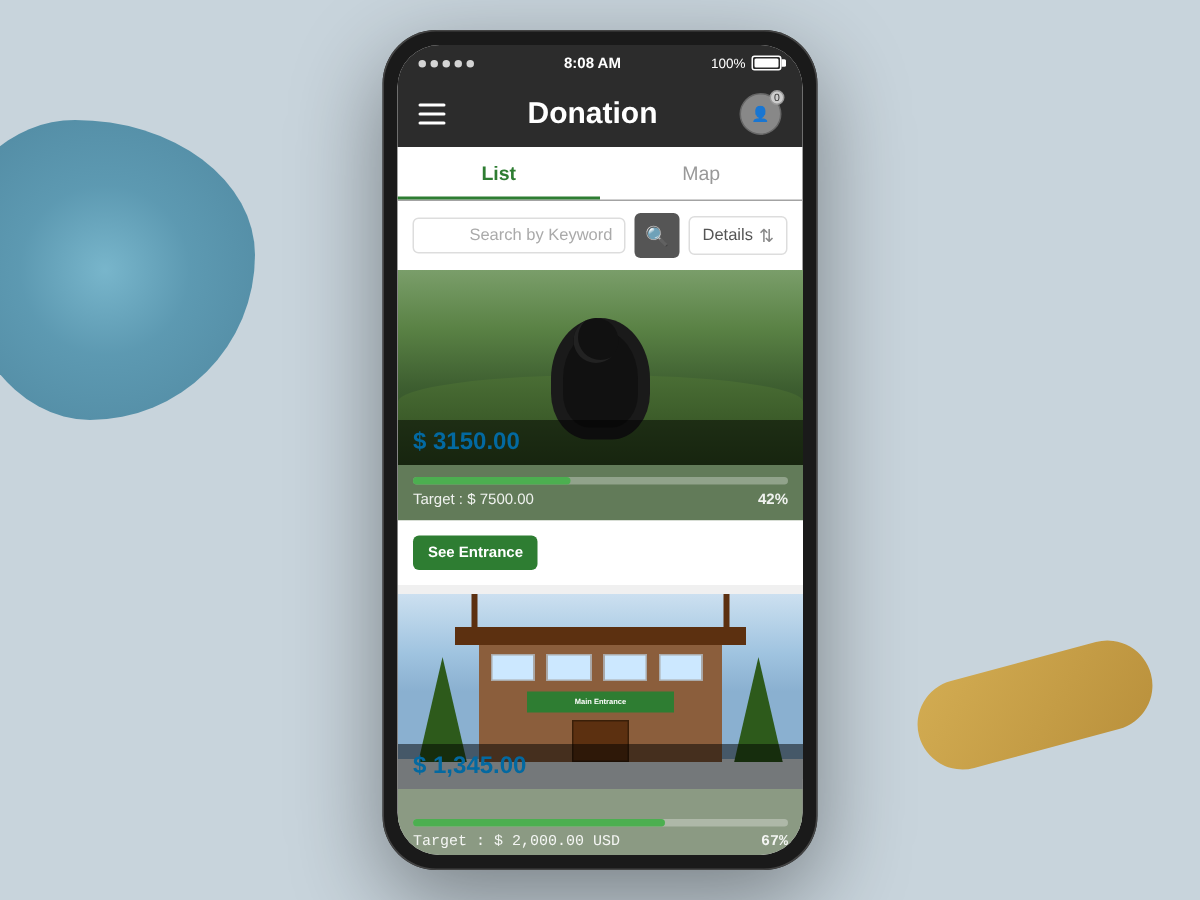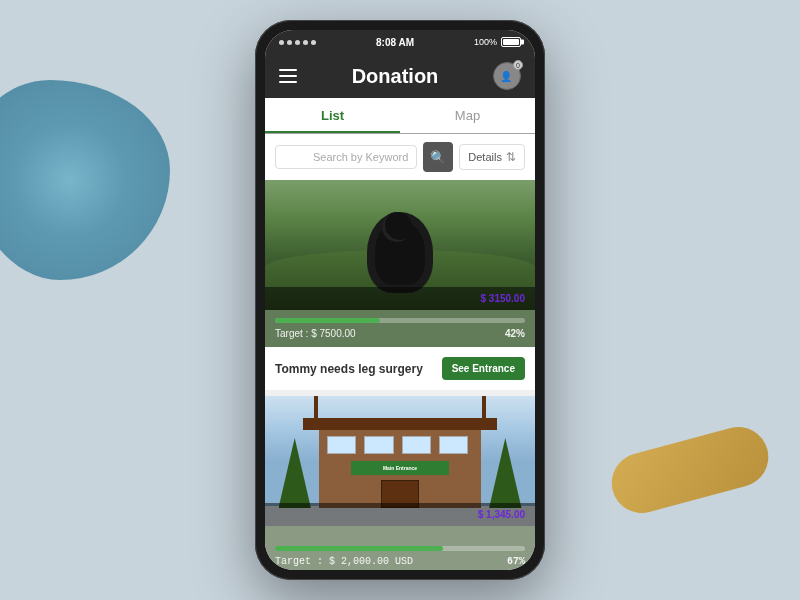--- a/index.html
+++ b/index.html
@@ -299,24 +299,24 @@
     
     .amount-overlay {
       position: absolute;
       bottom: 0;
       left: 0;
       right: 0;
       background: rgba(0,0,0,0.5);
       padding: 6px 10px;
     }
     .amount-text {
-      color: #6d28d9;
-      font-size: 10px;
+      color: #0369a1;
+      font-size: 16px;
       font-weight: 600;
-      text-align: right;
+      text-align: left;
     }
 
     
     .progress-section {
       background: rgba(70,100,60,0.85);
       padding: 8px 10px;
     }
     .progress-bar-bg {
       height: 5px;
       background: rgba(255,255,255,0.3);
@@ -453,21 +453,20 @@
         <div class="progress-section">
           <div class="progress-bar-bg">
             <div class="progress-bar-fill" style="width: 42%"></div>
           </div>
           <div class="progress-info">
             <span class="target-text">Target : $ 7500.00</span>
             <span class="percent-text">42%</span>
           </div>
         </div>
         <div class="card-footer">
-          <span class="card-title">Tommy needs leg surgery</span>
           <div class="see-details-btn">See Entrance</div>
         </div>
       </div>
 
       <div class="card">
         <div class="card-image">
 
           <div class="building-scene">
 
             <div style="position:absolute;bottom:0;left:0;right:0;height:20px;background:#e8f0f5;"></div>

